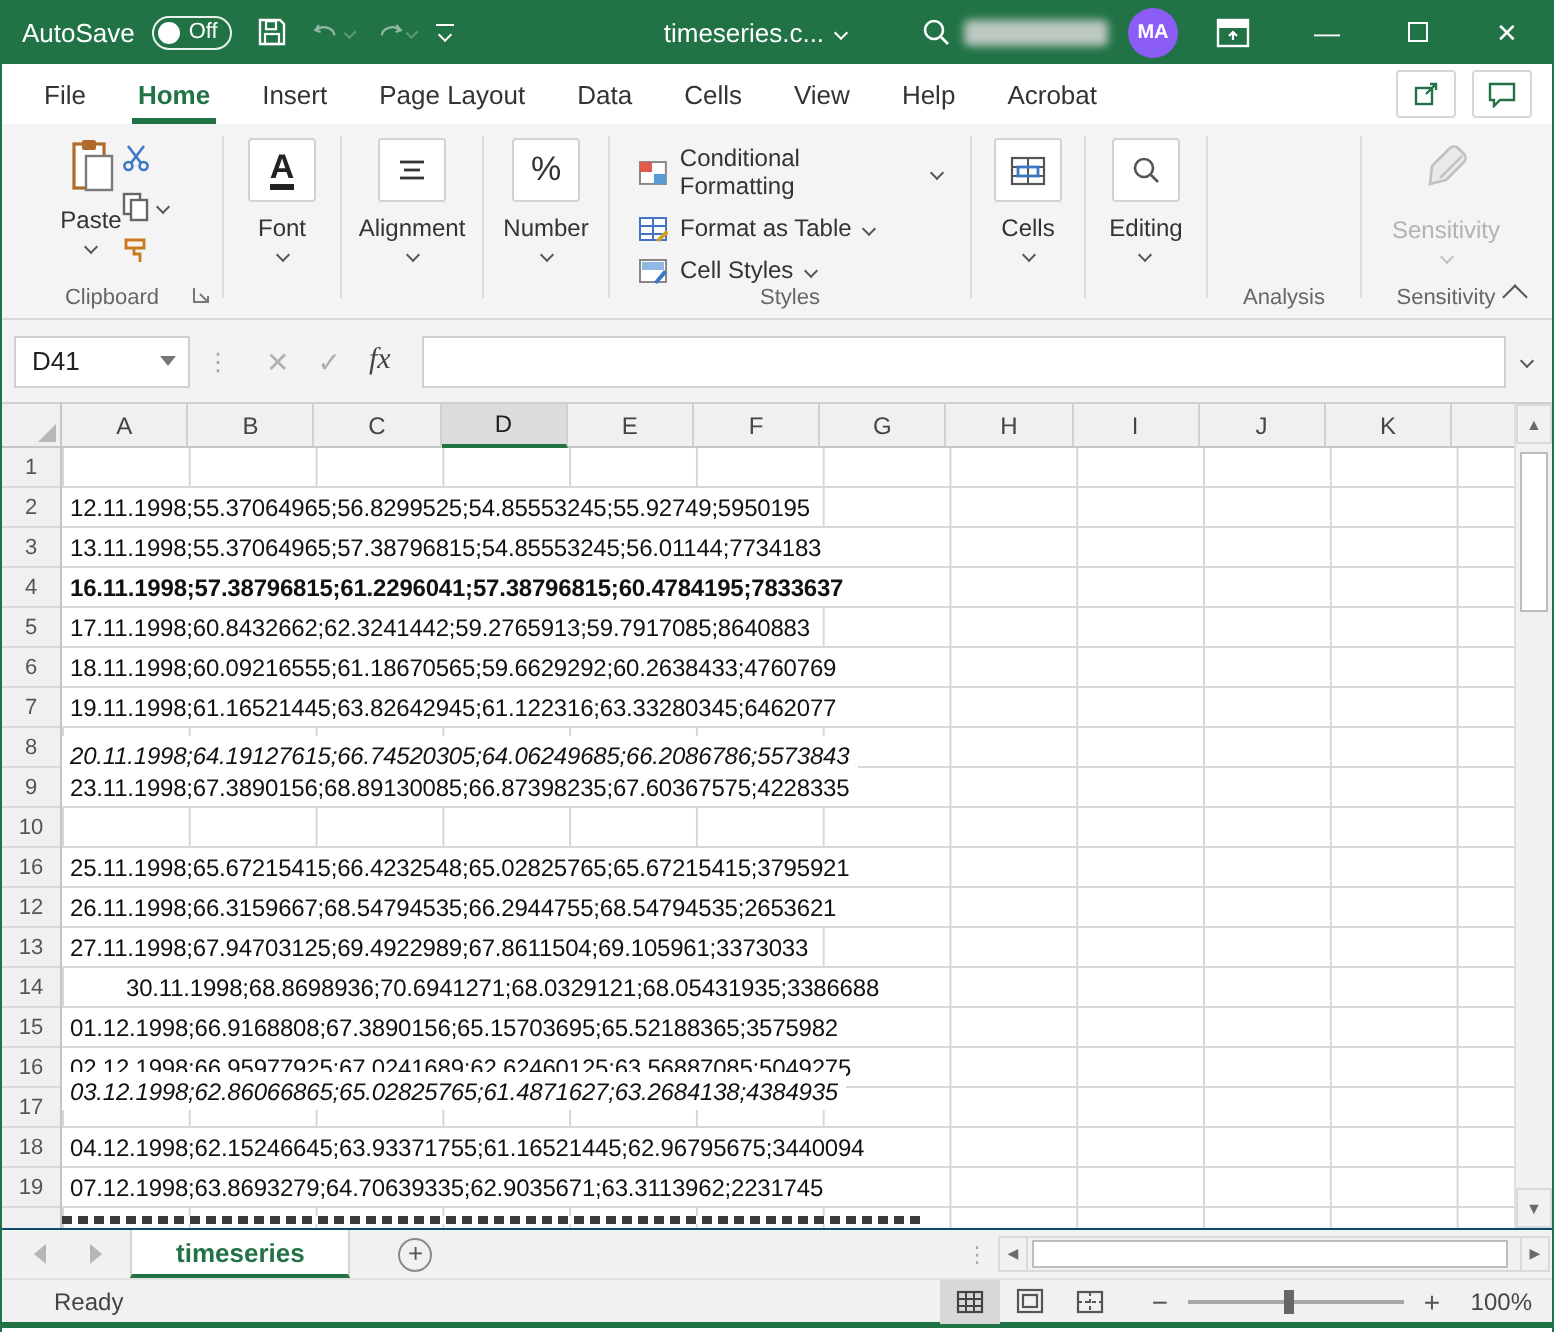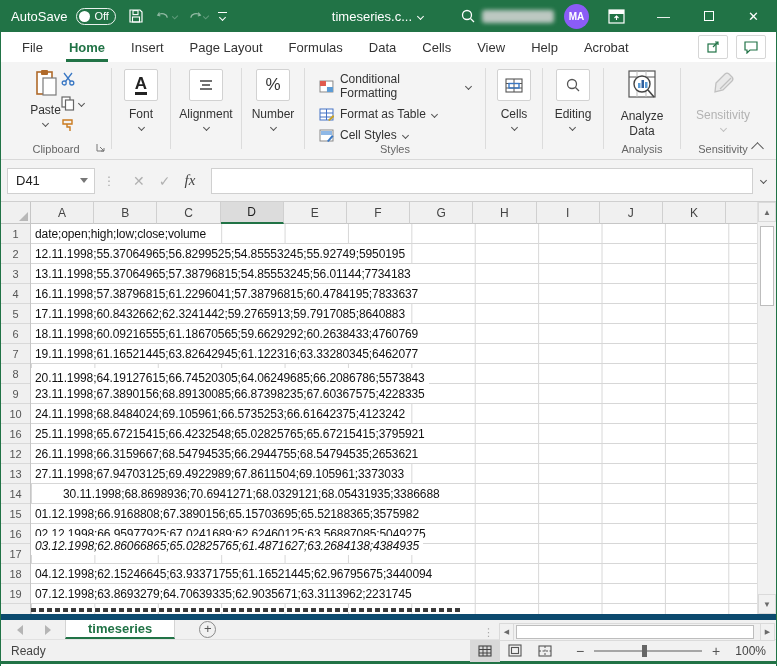--- a/index.html
+++ b/index.html
@@ -87,38 +87,38 @@
   .rowtext { position:absolute; left:0; height:19px; background:#fff; padding:0 4px; font-size:12px; color:#111;
              white-space:nowrap; display:flex; align-items:center; letter-spacing:-0.1px; }
   .clipped-row { position:absolute; left:0; top:384px; width:430px; height:4px;
                  background-image:repeating-linear-gradient(to right,#3a3a3a 0 5px,transparent 5px 8px); background-color:#fff; }
   .vscroll { position:absolute; right:0; top:0; width:19px; bottom:0; background:#f1f1f1; border-left:1px solid #e0e0e0; }
   .varrow { height:20px; display:flex; align-items:center; justify-content:center; font-size:8px; color:#6a6a6a; background:#f1f1f1; border:1px solid #dadada; }
   .vthumb { position:absolute; left:2px; right:2px; top:24px; height:80px; background:#fff; border:1px solid #bdbdbd; }
   .vdown { position:absolute; bottom:0; left:0; right:0; }
 
   
-  .sheetbar { height:25px; background:#f1f1f1; border-top:6px solid #0c4a6e; display:flex; align-items:stretch; position:relative; }
+  .sheetbar { height:25px; background:#f1f1f1; border-top:1px solid #0c4a6e; display:flex; align-items:stretch; position:relative; }
   .navarrows { display:flex; align-items:center; gap:22px; padding:0 14px 0 16px; }
   .tri { width:0; height:0; border-top:5px solid transparent; border-bottom:5px solid transparent; }
   .tri.left { border-right:6px solid #b5b5b5; }
   .tri.right { border-left:6px solid #b5b5b5; }
   .sheettab { background:#fff; border-right:1px solid #d4d4d4; border-left:1px solid #d4d4d4; border-bottom:2px solid #217346;
               display:flex; align-items:center; padding:0 22px; font-size:13px; font-weight:bold; color:#217346; }
   .addsheet { width:17px; height:17px; border:1px solid #8a8a8a; border-radius:50%; color:#555; font-size:13px; line-height:14px;
               text-align:center; align-self:center; margin-left:24px; }
   .hscroll { position:absolute; right:1px; top:3px; display:flex; align-items:center; }
   .hdots { color:#a9a9a9; font-size:11px; margin-right:5px; }
   .harrow { width:15px; height:18px; background:#f1f1f1; border:1px solid #dadada; display:flex; align-items:center; justify-content:center; font-size:7px; color:#6a6a6a; }
   .htrack { width:246px; height:18px; background:#f1f1f1; border-top:1px solid #dadada; border-bottom:1px solid #dadada; position:relative; }
   .hthumb { position:absolute; top:1px; bottom:1px; left:2px; width:238px; background:#fff; border:1px solid #bdbdbd; }
 
   
   .statusbar { height:22px; background:#f1f1f1; border-top:1px solid #e1e1e1; display:flex; align-items:center; font-size:12px; color:#444; }
-  .ready { padding-left:10px; }
+  .ready { padding-left:26px; }
   .sb-right { margin-left:auto; display:flex; align-items:center; gap:0; padding-right:10px; }
   .viewbtn { width:30px; height:22px; display:flex; align-items:center; justify-content:center; }
   .viewbtn.active { background:#d8d8d8; }
   .zoomctl { display:flex; align-items:center; gap:8px; margin-left:14px; }
   .zminus,.zplus { font-size:14px; color:#555; width:12px; text-align:center; }
   .ztrack { width:108px; height:2px; background:#a6a6a6; position:relative; }
   .zthumb { position:absolute; left:48px; top:-5px; width:5px; height:12px; background:#666; }
   .zpct { width:36px; text-align:right; }
   .greenstrip { height:3px; background:#217346; }
 </style>
@@ -187,21 +187,20 @@
       <span class="winbtn">✕</span>
     </div>
   </div>
 
   <div class="tabrow">
     <div style="display:flex" id="ribbon-tabs">
         <div class="rtab">File</div>
         <div class="rtab active">Home</div>
         <div class="rtab">Insert</div>
         <div class="rtab">Page Layout</div>
-        <div class="rtab">Formulas</div>
         <div class="rtab">Data</div>
         <div class="rtab">Cells</div>
         <div class="rtab">View</div>
         <div class="rtab">Help</div>
         <div class="rtab">Acrobat</div>
       </div>
     <div class="tabrow-right">
       <span class="mini-btn">
         <svg width="14" height="14" viewBox="0 0 14 14">
             <rect x="2" y="4" width="8" height="8" fill="none" stroke="#217346" stroke-width="1.2"></rect>
@@ -367,36 +366,20 @@
             </svg>
         </span>
         <span class="collapsed-lbl">Editing</span>
         <span class="chev caret-row"></span>
       </div>
     </div>
 
     <div class="rsep"></div>
 
     <div class="rgroup" style="width:76px">
-      <div class="bigbtn">
-        <span>
-          <svg width="34" height="32" viewBox="0 0 34 32">
-              <rect x="4" y="2" width="26" height="26" fill="#fff" stroke="#555" stroke-width="1.2"></rect>
-              <line x1="4" y1="8" x2="30" y2="8" stroke="#555"></line>
-              <line x1="12" y1="2" x2="12" y2="28" stroke="#bbb"></line>
-              <line x1="21" y1="2" x2="21" y2="28" stroke="#bbb"></line>
-              <circle cx="17" cy="15" r="8" fill="#fff" stroke="#444" stroke-width="1.4"></circle>
-              <rect x="13" y="14" width="2.5" height="5" fill="#5b9bd5"></rect>
-              <rect x="16.5" y="11" width="2.5" height="8" fill="#2e5f9e"></rect>
-              <rect x="20" y="13" width="2.5" height="6" fill="#5b9bd5"></rect>
-              <line x1="23" y1="21" x2="29" y2="28" stroke="#444" stroke-width="1.6"></line>
-            </svg>
-        </span>
-        <span class="analyze-lbl">Analyze Data</span>
-      </div>
       <span class="grp-label">Analysis</span>
     </div>
 
     <div class="rsep"></div>
 
     <div class="rgroup gray" style="width:84px">
       <div class="bigbtn">
         <span>
           <svg width="30" height="30" viewBox="0 0 30 30">
               <path d="M8 14 L17 5 a3 3 0 0 1 4 0 l3 3 a3 3 0 0 1 0 4 L15 21 l-8 2 z" fill="#e9e9e9" stroke="#c0c0c0" stroke-width="1.3"></path>
@@ -437,30 +420,28 @@
         <div class="colh">E</div>
         <div class="colh">F</div>
         <div class="colh">G</div>
         <div class="colh">H</div>
         <div class="colh">I</div>
         <div class="colh">J</div>
         <div class="colh">K</div>
         <div class="colh partial"></div>
       </div>
     <div class="canvas" id="canvas">
-        <div class="rowtext" style="top: 0px;">date;open;high;low;close;volume</div>
         <div class="rowtext" style="top: 20px;">12.11.1998;55.37064965;56.8299525;54.85553245;55.92749;5950195</div>
         <div class="rowtext" style="top: 40px;">13.11.1998;55.37064965;57.38796815;54.85553245;56.01144;7734183</div>
-        <div class="rowtext" style="top: 60px;">16.11.1998;57.38796815;61.2296041;57.38796815;60.4784195;7833637</div>
+        <div class="rowtext" style="top: 60px; font-weight: bold;">16.11.1998;57.38796815;61.2296041;57.38796815;60.4784195;7833637</div>
         <div class="rowtext" style="top: 80px;">17.11.1998;60.8432662;62.3241442;59.2765913;59.7917085;8640883</div>
         <div class="rowtext" style="top: 100px;">18.11.1998;60.09216555;61.18670565;59.6629292;60.2638433;4760769</div>
         <div class="rowtext" style="top: 120px;">19.11.1998;61.16521445;63.82642945;61.122316;63.33280345;6462077</div>
-        <div class="rowtext" style="top: 144px;">20.11.1998;64.19127615;66.74520305;64.06249685;66.2086786;5573843</div>
+        <div class="rowtext" style="top: 144px; font-style: italic;">20.11.1998;64.19127615;66.74520305;64.06249685;66.2086786;5573843</div>
         <div class="rowtext" style="top: 160px;">23.11.1998;67.3890156;68.89130085;66.87398235;67.60367575;4228335</div>
-        <div class="rowtext" style="top: 180px;">24.11.1998;68.8484024;69.105961;66.5735253;66.61642375;4123242</div>
         <div class="rowtext" style="top: 200px;">25.11.1998;65.67215415;66.4232548;65.02825765;65.67215415;3795921</div>
         <div class="rowtext" style="top: 220px;">26.11.1998;66.3159667;68.54794535;66.2944755;68.54794535;2653621</div>
         <div class="rowtext" style="top: 240px;">27.11.1998;67.94703125;69.4922989;67.8611504;69.105961;3373033</div>
         <div class="rowtext" style="top: 260px; margin-left: 28px;">30.11.1998;68.8698936;70.6941271;68.0329121;68.05431935;3386688</div>
         <div class="rowtext" style="top: 280px;">01.12.1998;66.9168808;67.3890156;65.15703695;65.52188365;3575982</div>
         <div class="rowtext" style="top: 300px;">02.12.1998;66.95977925;67.0241689;62.62460125;63.56887085;5049275</div>
         <div class="rowtext" style="top: 312px; font-style: italic;">03.12.1998;62.86066865;65.02825765;61.4871627;63.2684138;4384935</div>
         <div class="rowtext" style="top: 340px;">04.12.1998;62.15246645;63.93371755;61.16521445;62.96795675;3440094</div>
         <div class="rowtext" style="top: 360px;">07.12.1998;63.8693279;64.70639335;62.9035671;63.3113962;2231745</div>
         <div class="clipped-row"></div>

